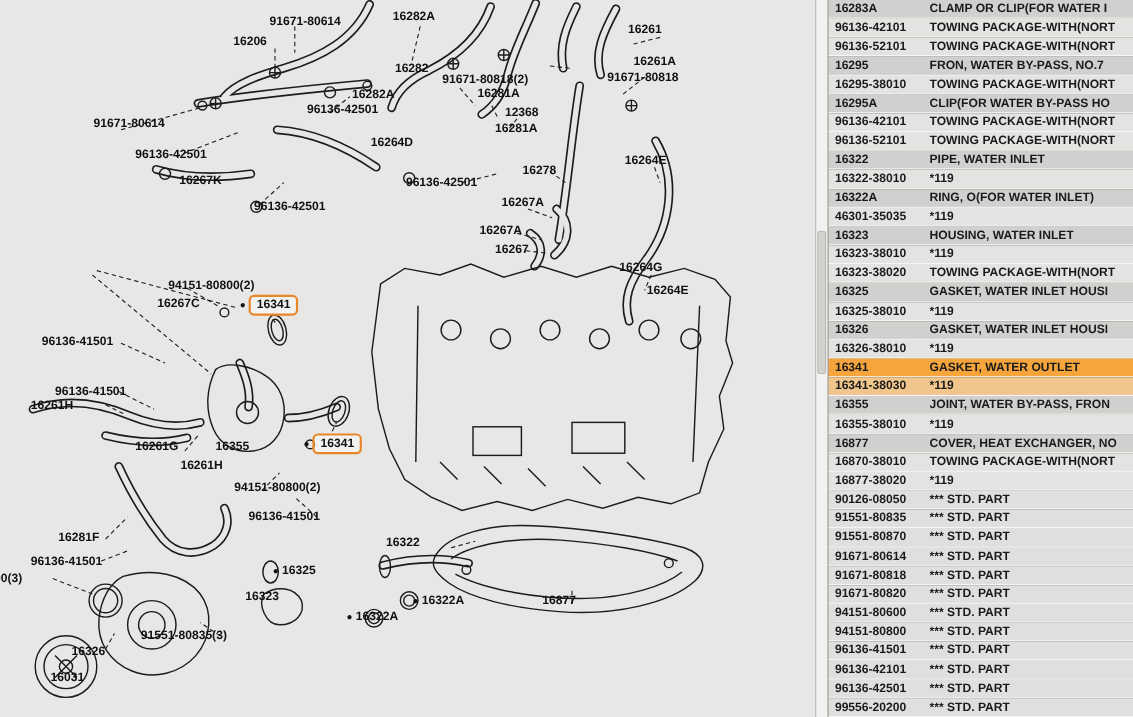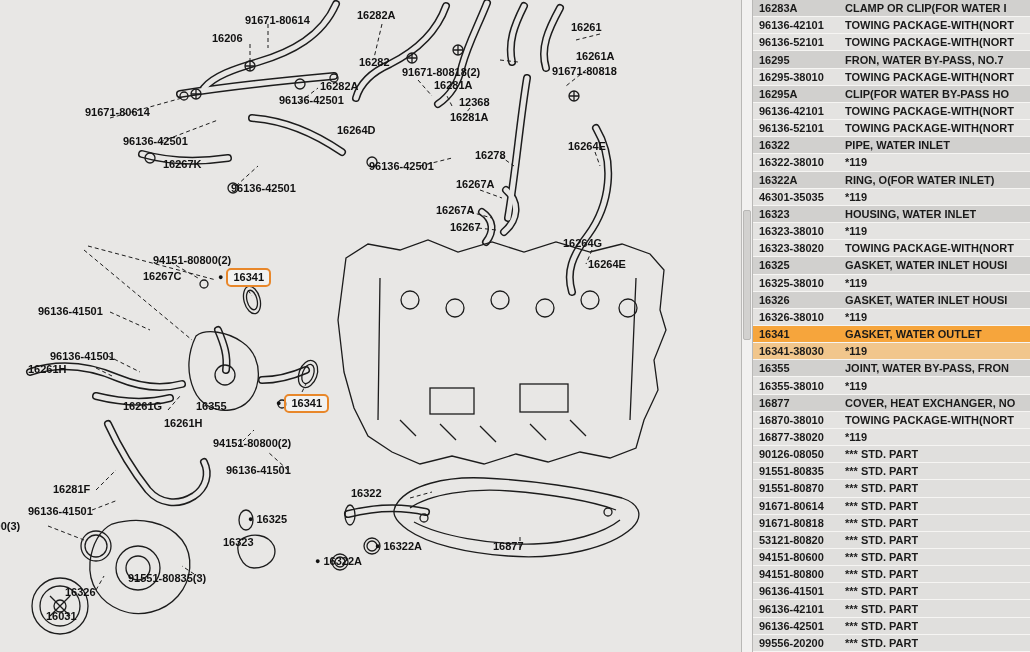--- a/index.html
+++ b/index.html
@@ -478,21 +478,21 @@
       </div>
       <div class="prow std">
         <span class="pcode">91671-80614</span>
         <span class="pdesc">*** STD. PART</span>
       </div>
       <div class="prow std">
         <span class="pcode">91671-80818</span>
         <span class="pdesc">*** STD. PART</span>
       </div>
       <div class="prow std">
-        <span class="pcode">53121-80820</span>
+        <span class="pcode">91671-80820</span>
         <span class="pdesc">*** STD. PART</span>
       </div>
       <div class="prow std">
         <span class="pcode">94151-80600</span>
         <span class="pdesc">*** STD. PART</span>
       </div>
       <div class="prow std">
         <span class="pcode">94151-80800</span>
         <span class="pdesc">*** STD. PART</span>
       </div>

